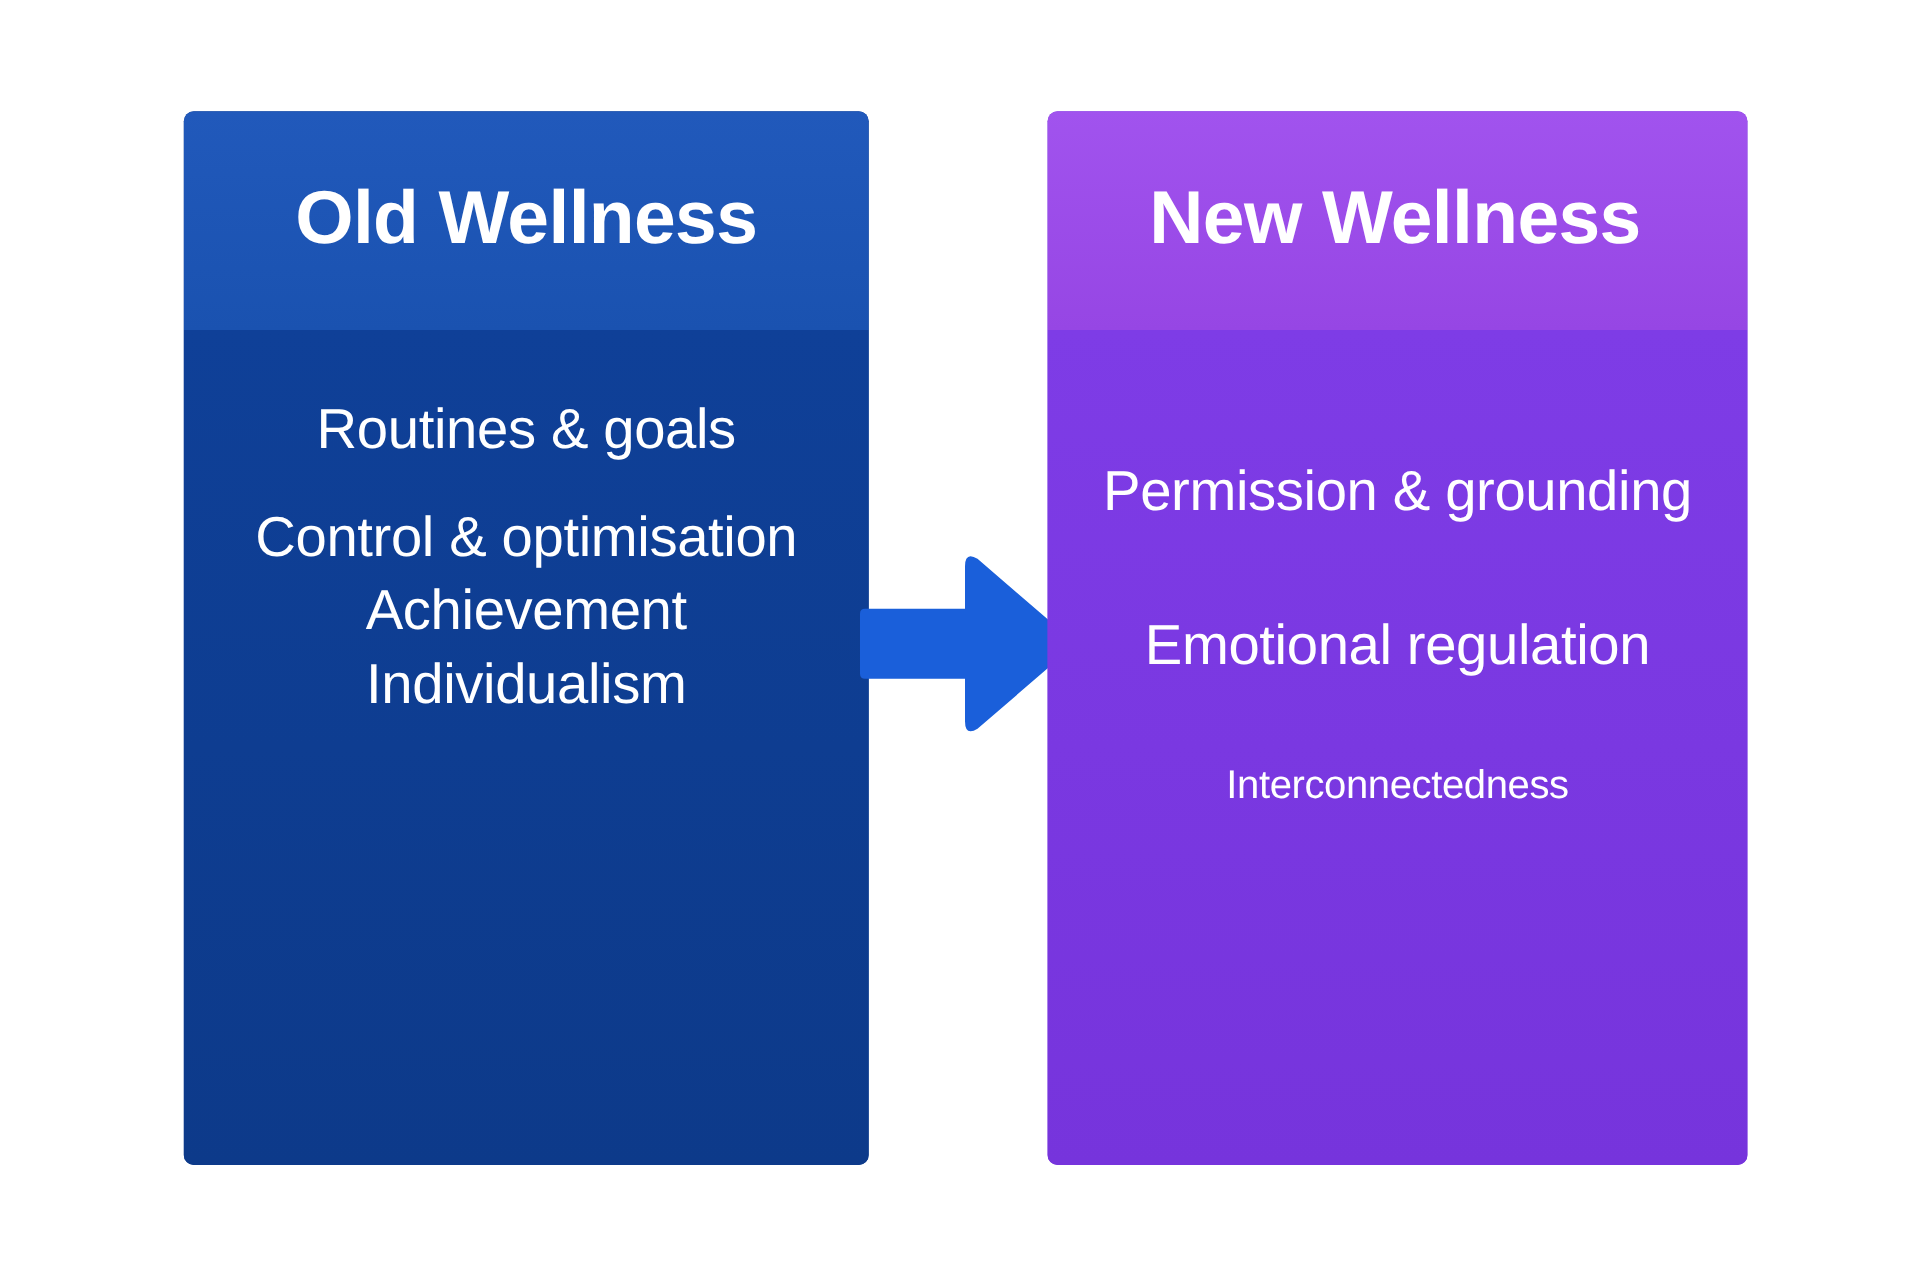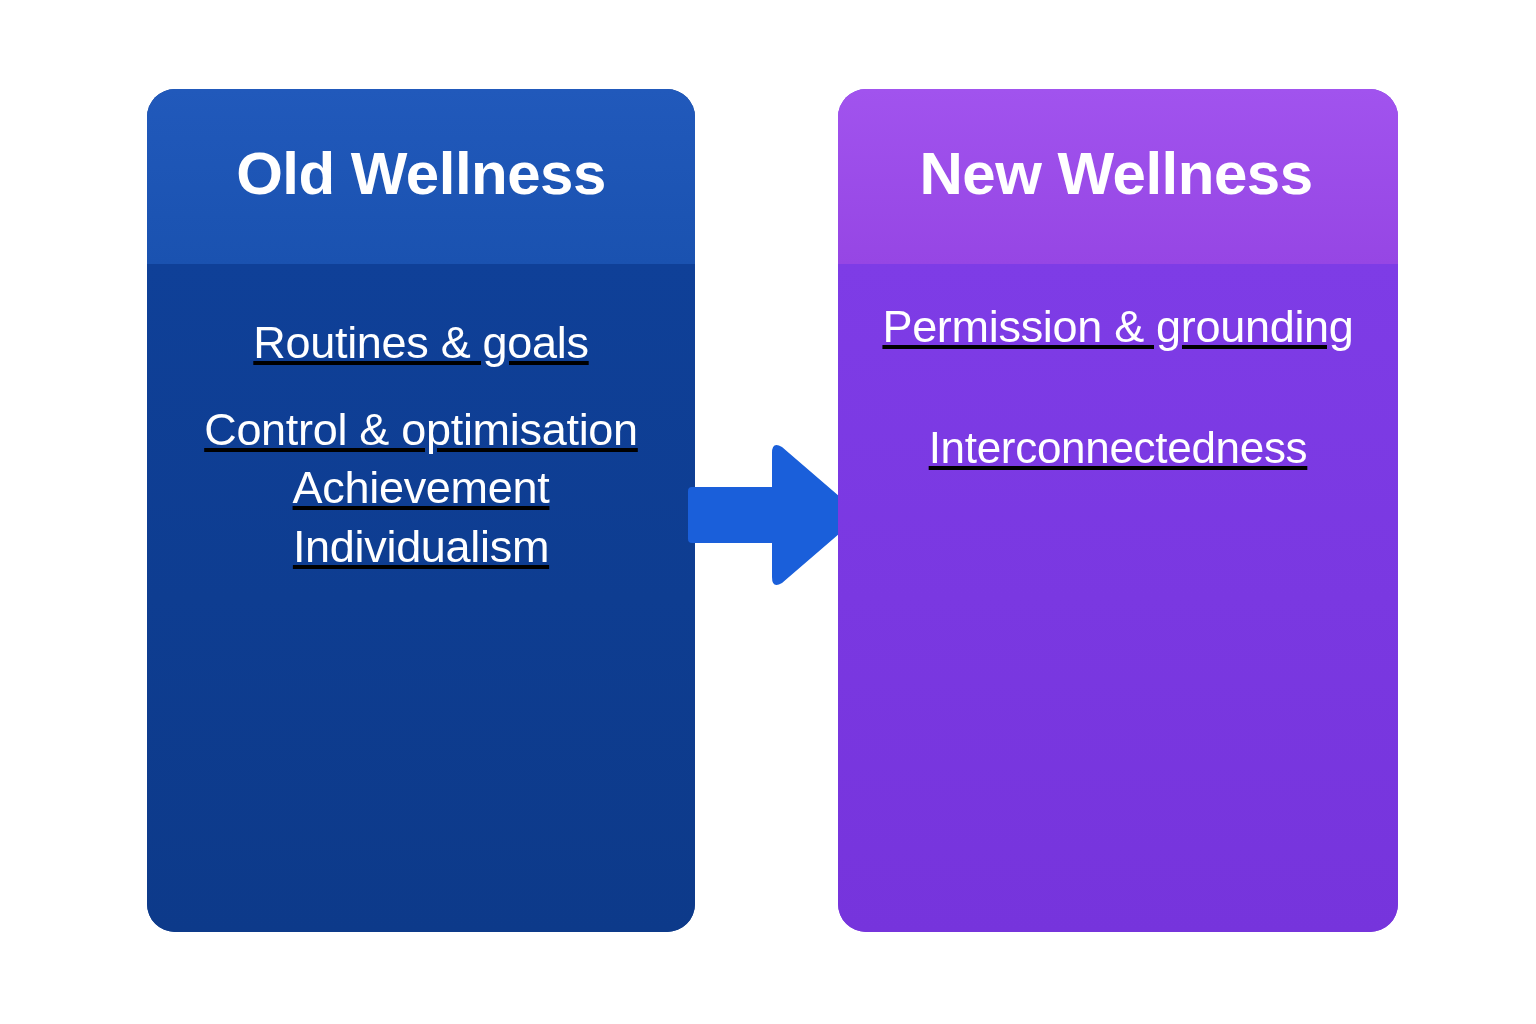--- a/index.html
+++ b/index.html
@@ -20,21 +20,21 @@
     width: 1536px;
     height: 1024px;
     background: #ffffff;
   }
 
   
   .card {
     position: absolute;
     top: 89px;
     height: 843px;
-    border-radius: 28px;
+    border-radius: 8px;
     overflow: hidden;
     display: flex;
     flex-direction: column;
   }
 
   .card--old {
     left: 147px;
     width: 548px;
     background: #0f3f92;
   }
@@ -78,21 +78,20 @@
   }
 
   .card-body {
     flex: 1 1 auto;
     display: flex;
     flex-direction: column;
     justify-content: flex-start;
     align-items: flex-start;
     box-sizing: border-box;
     padding: 34px 26px 40px 26px;
-    text-decoration: underline;
   }
 
   .card--old .card-body {
     background: linear-gradient(180deg, #0f4098 0%, #0d3a8a 100%);
   }
 
   .card--new .card-body {
     background: linear-gradient(180deg, #7e3ce6 0%, #7634dc 100%);
   }
 
@@ -118,25 +117,25 @@
     box-sizing: border-box;
   }
 
   
   .card--old .item-0 { margin-top: 16px; }
   .card--old .item-1 { margin-top: 28px; }
   .card--old .item-2 { }
   .card--old .item-3 { }
 
   .card--new .item-0 { margin-top: 16px; }
-  .card--new .item-1 { }
+  .card--new .item-1 { margin-top: 66px; }
   .card--new .item-2 { margin-top: 64px; }
   .card--new .item-3 { margin-top: 62px; }
 
-  .card--new .item-3 { font-size: 44px; }
+  .card--new .item-3 { font-size: 32px; }
 
   
   .arrow {
     position: absolute;
     left: 688px;
     top: 437px;
     width: 172px;
     height: 156px;
   }
   .arrow svg {
@@ -182,18 +181,19 @@
     </svg>
   </div>
 
   <section class="card card--new">
     <div class="card-header">
       <h2 class="card-title">New Wellness</h2>
     </div>
     <div class="card-body">
       <ul class="item-list">
         <li class="item item-1">Permission &amp; grounding</li>
+        <li class="item item-2">Emotional regulation</li>
         <li class="item item-3">Interconnectedness</li>
       </ul>
     </div>
   </section>
 
 </div>
 
 </body></html>

